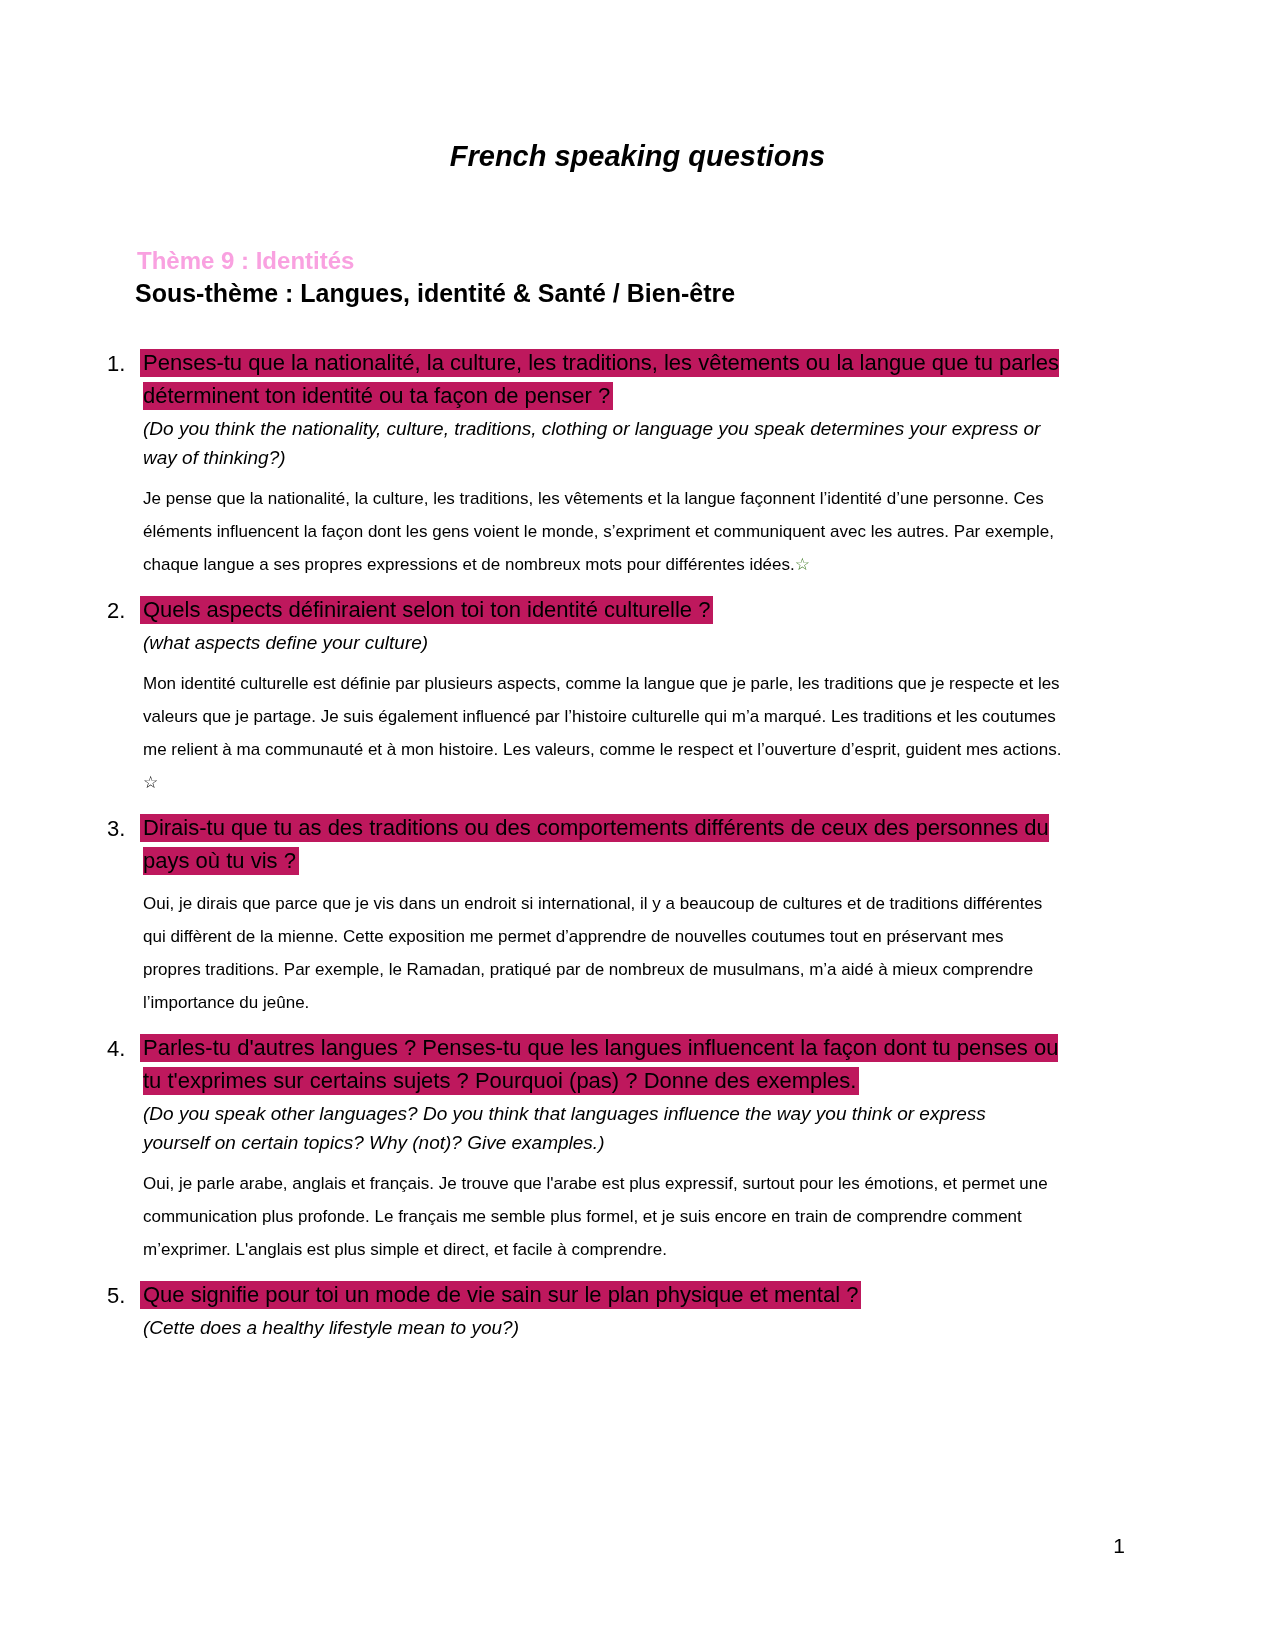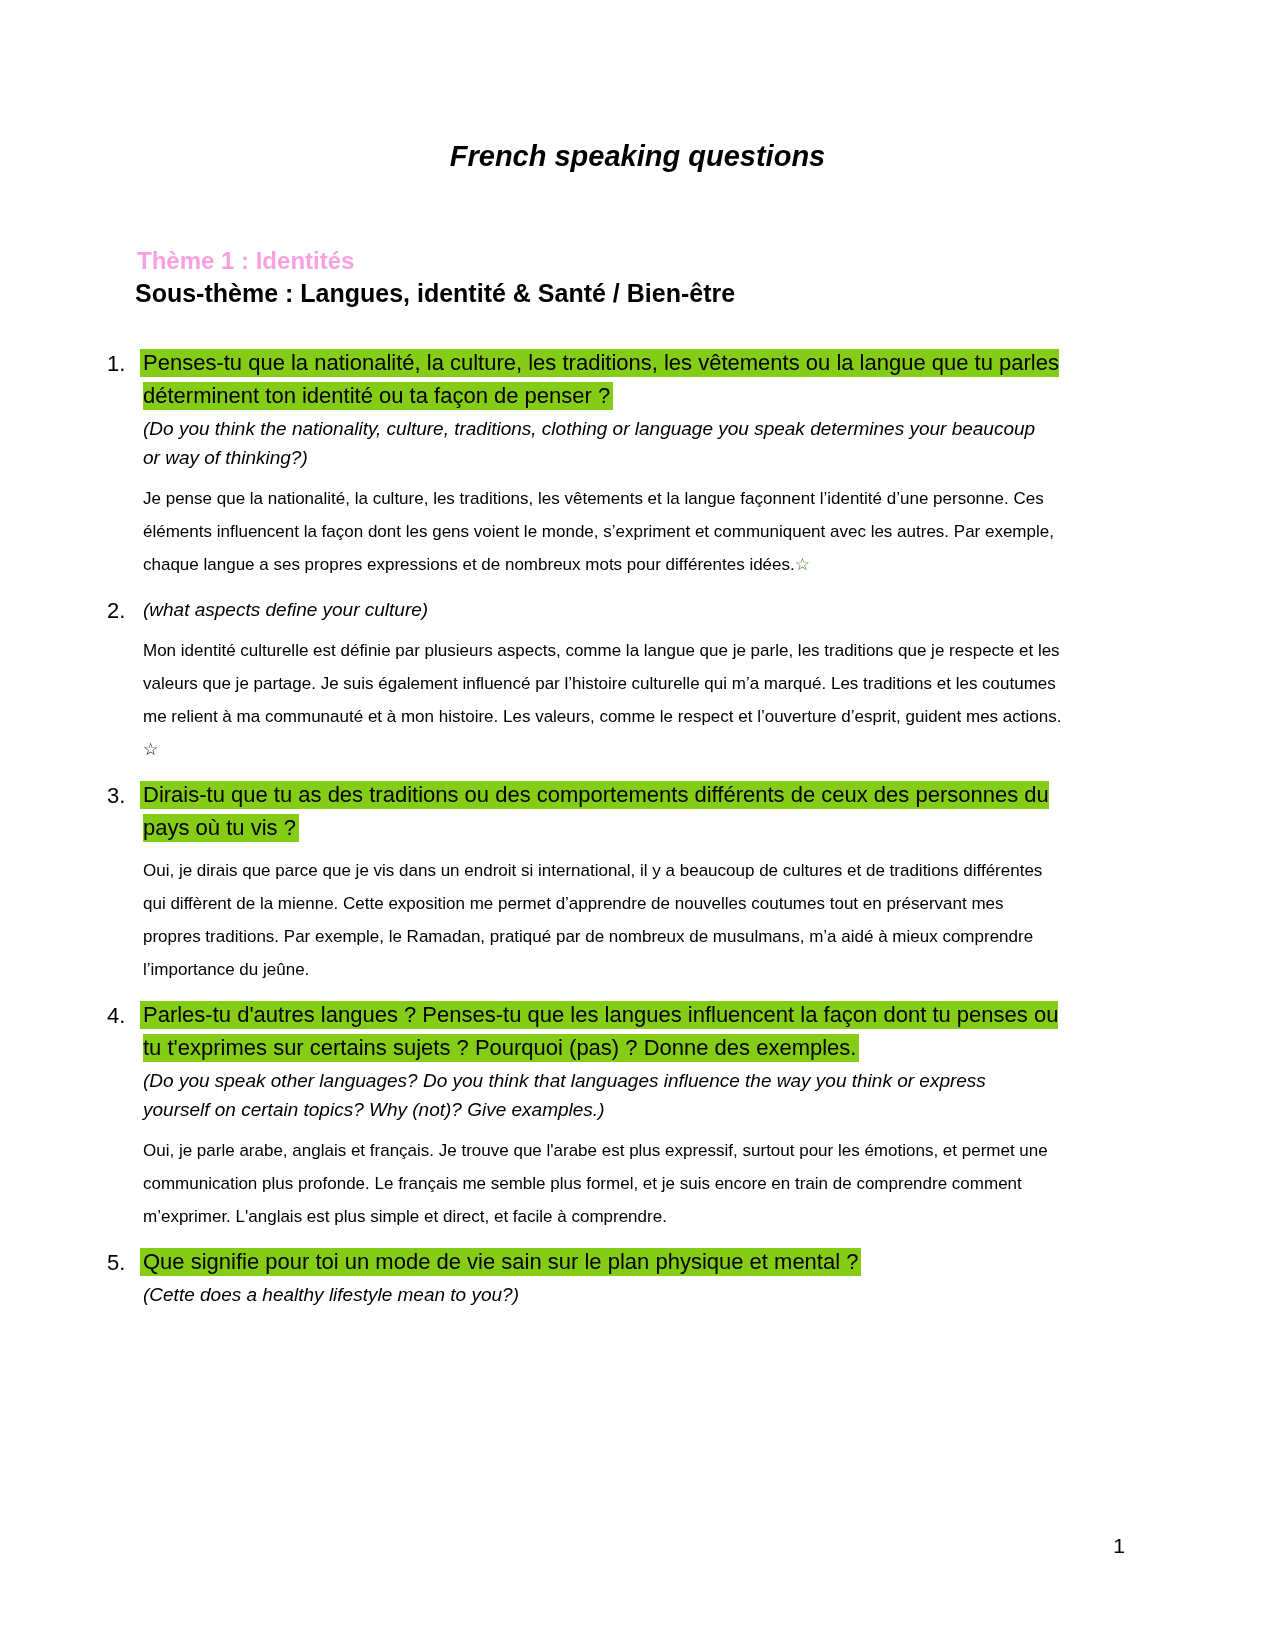--- a/index.html
+++ b/index.html
@@ -47,21 +47,21 @@
     font-size: 22px;
     line-height: 33px;
     padding-top: 1px;
   }
   .q-content { min-width: 0; }
   .q-text {
     font-size: 22px;
     line-height: 33px;
   }
   .hl {
-    background: #84cc16;
+    background: #be185d;
     padding: 1px 3px 2px 3px;
     margin-left: -3px;
   }
   .q-translation {
     margin-top: 2px;
     font-size: 19px;
     line-height: 29px;
     font-style: italic;
     max-width: 905px;
   }
@@ -81,37 +81,38 @@
     font-size: 21px;
   }
 </style>
 </head>
 <body>
 
 <div class="page">
 
   <div class="doc-title">French speaking questions</div>
 
-  <div class="theme-heading">Thème 1 : Identités</div>
+  <div class="theme-heading">Thème 9 : Identités</div>
   <div class="subtheme-heading">Sous-thème : Langues, identité &amp; Santé / Bien-être</div>
 
   <div class="questions">
 
     <div class="q-block">
       <div class="q-number">1.</div>
       <div class="q-content">
         <div class="q-text"><span class="hl">Penses-tu que la nationalité, la culture, les traditions, les vêtements ou la langue que tu parles déterminent ton identité ou ta façon de penser ?</span></div>
-        <div class="q-translation">(Do you think the nationality, culture, traditions, clothing or language you speak determines your beaucoup or way of thinking?)</div>
+        <div class="q-translation">(Do you think the nationality, culture, traditions, clothing or language you speak determines your express or way of thinking?)</div>
         <div class="q-answer"><span>Je pense que la nationalité, la culture, les traditions, les vêtements et la langue façonnent l’identité d’une personne. Ces éléments influencent la façon dont les gens voient le monde, s’expriment et communiquent avec les autres. Par exemple, chaque langue a ses propres expressions et de nombreux mots pour différentes idées.</span><span class="star green">☆</span></div>
       </div>
     </div>
 
     <div class="q-block">
       <div class="q-number">2.</div>
       <div class="q-content">
+        <div class="q-text"><span class="hl">Quels aspects définiraient selon toi ton identité culturelle ?</span></div>
         <div class="q-translation">(what aspects define your culture)</div>
         <div class="q-answer"><span>Mon identité culturelle est définie par plusieurs aspects, comme la langue que je parle, les traditions que je respecte et les valeurs que je partage. Je suis également influencé par l’histoire culturelle qui m’a marqué. Les traditions et les coutumes me relient à ma communauté et à mon histoire. Les valeurs, comme le respect et l’ouverture d’esprit, guident mes actions. </span><span class="star black">☆</span></div>
       </div>
     </div>
 
     <div class="q-block">
       <div class="q-number">3.</div>
       <div class="q-content">
         <div class="q-text"><span class="hl">Dirais-tu que tu as des traditions ou des comportements différents de ceux des personnes du pays où tu vis ?</span></div>
         <div class="q-answer"><span>Oui, je dirais que parce que je vis dans un endroit si international, il y a beaucoup de cultures et de traditions différentes qui diffèrent de la mienne. Cette exposition me permet d’apprendre de nouvelles coutumes tout en préservant mes propres traditions. Par exemple, le Ramadan, pratiqué par de nombreux de musulmans, m’a aidé à mieux comprendre l’importance du jeûne.</span></div>

